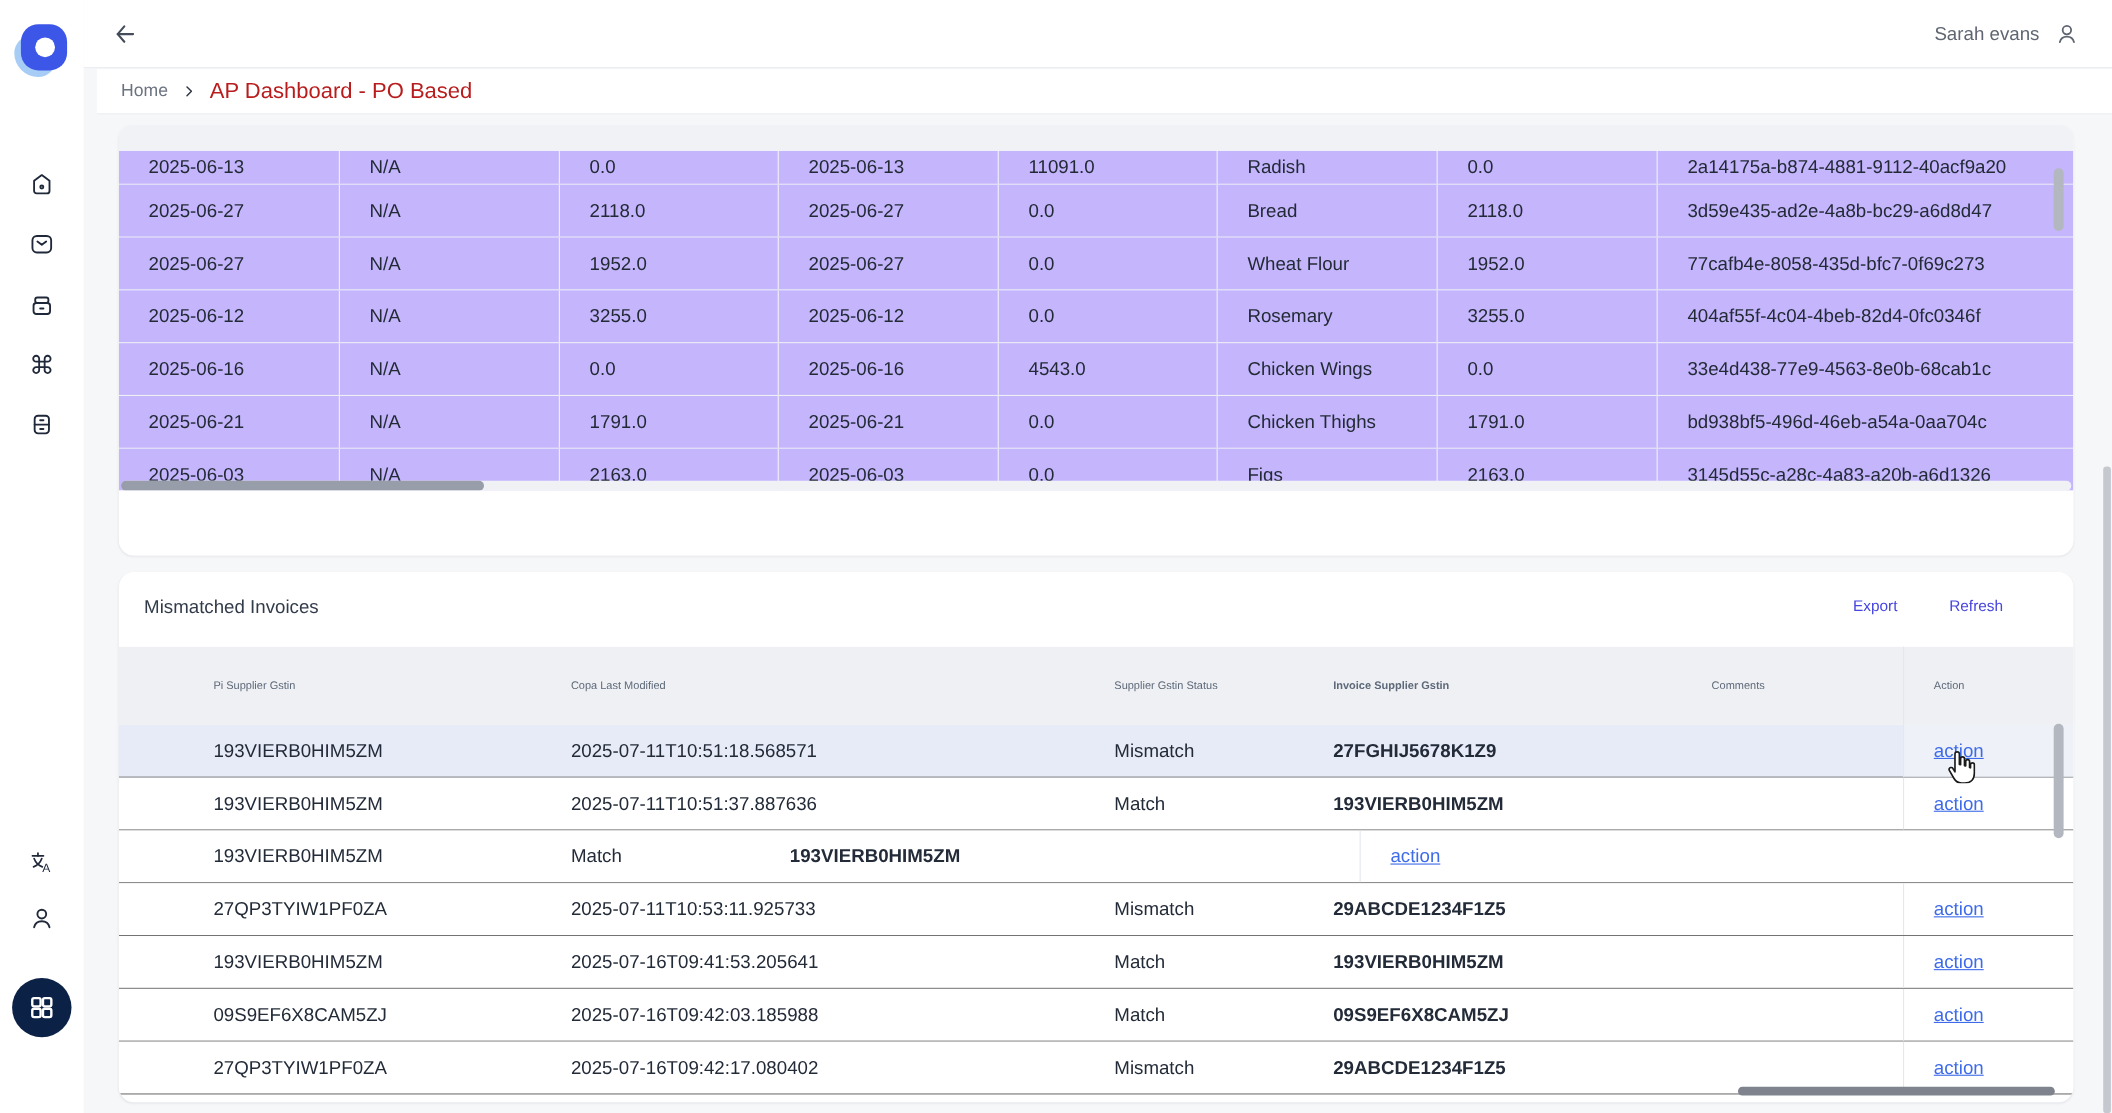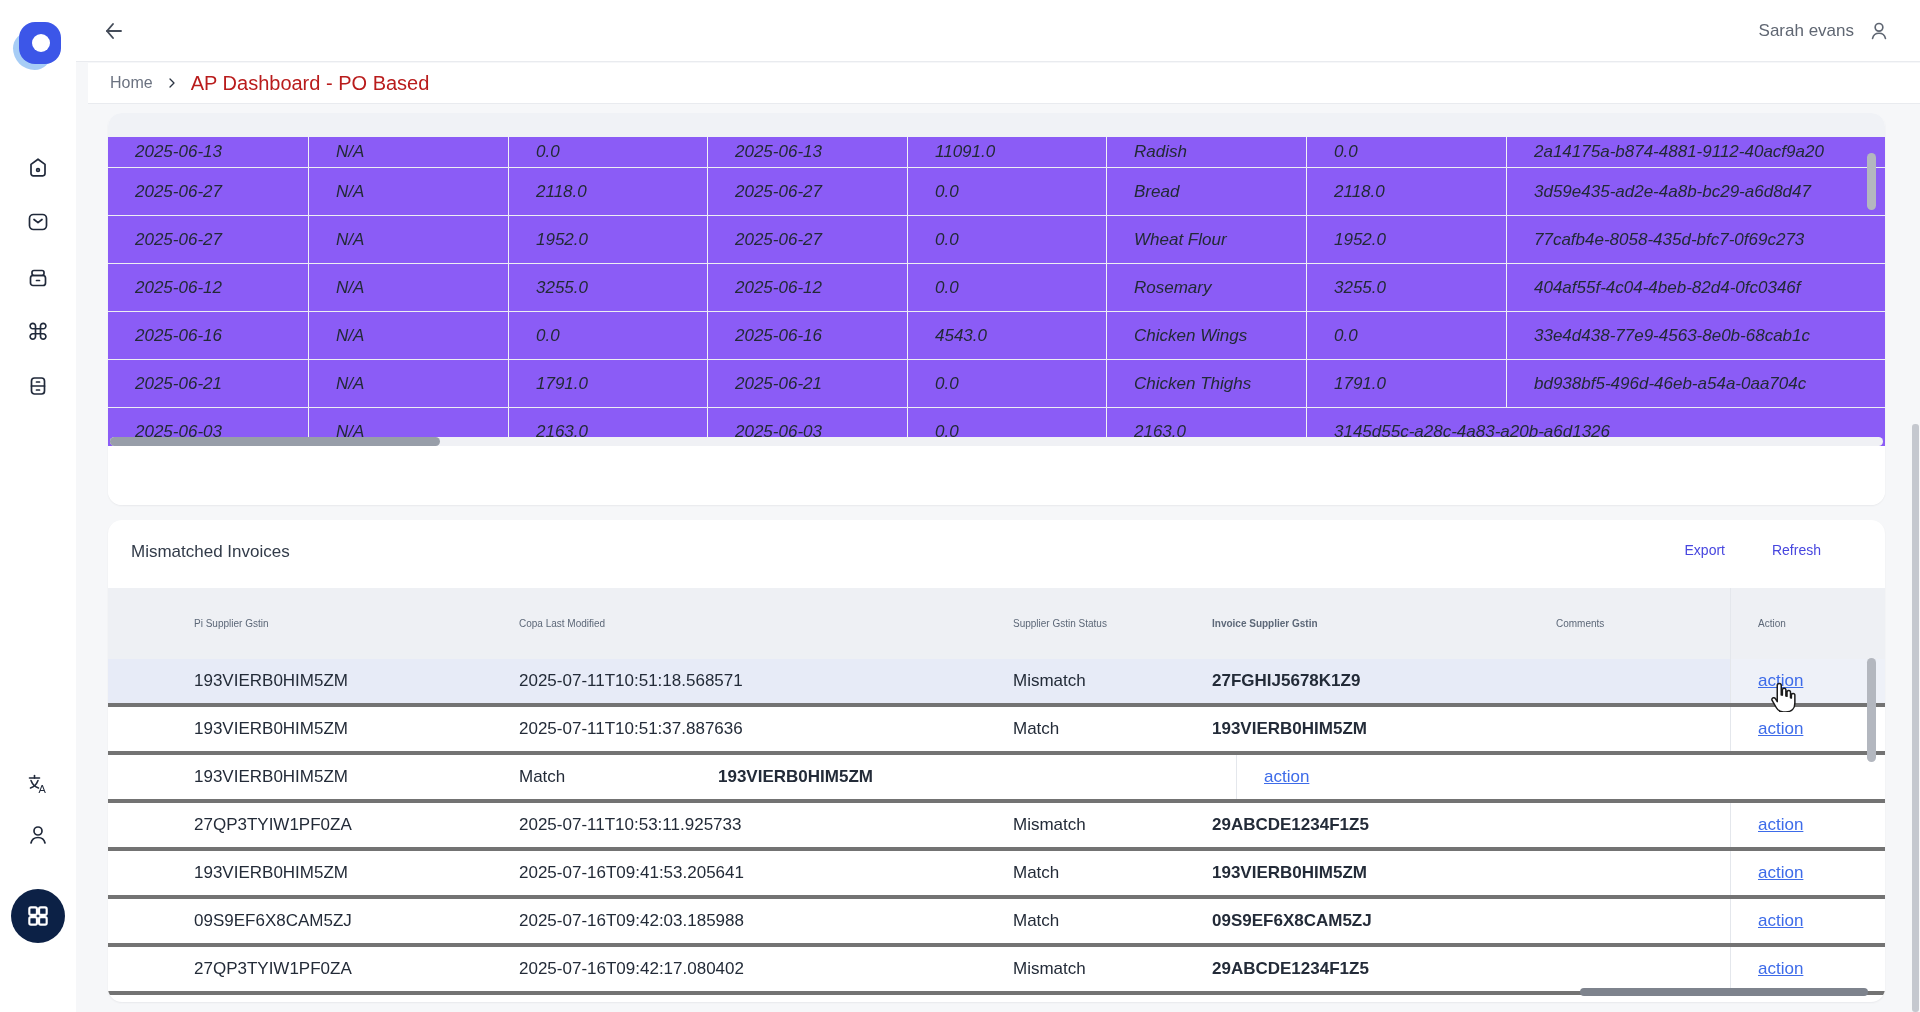--- a/index.html
+++ b/index.html
@@ -31,42 +31,42 @@
   .crumb-sep { width:12px; height:12px; color:#2b3442; }
   .crumb-cur { font-size:20px; color:#b91c1c; }
   
   .card { position:absolute; left:108px; width:1777px; background:#fff; border-radius:14px;
     box-shadow:0 1px 2px rgba(15,23,42,.06); overflow:hidden; }
   .card-po { top:113px; height:392px; }
   .card-mm { top:520px; height:482px; }
   
   .po-strip { position:absolute; left:0; top:0; width:100%; height:24px; background:#f0f2f6; }
   .po-rows { position:absolute; left:0; top:24px; width:100%; height:309px; overflow:hidden; }
-  .po-row { display:flex; height:48px; border-bottom:1px solid #edeff3; align-items:center; background:#8b5cf6;font-style:italic; }
+  .po-row { display:flex; height:48px; border-bottom:1px solid #edeff3; align-items:center; background:#c4b5fd; }
   .po-row.first { height:31px; }
   .cell { height:100%; display:flex; align-items:center; padding-left:27px; font-size:17px; color:#222a36;
     white-space:nowrap; overflow:hidden; border-right:1px solid #f0f2f5; flex:none; }
   .c0{width:201px;} .c1{width:200px;} .c2{width:199px;} .c3{width:200px;}
   .c4{width:199px;} .c5{width:200px;} .c6{width:200px;} .c7{width:378px; border-right:none;}
   .po-hscroll { position:absolute; left:2px; top:324px; width:1773px; height:9px; background:#f0f1f5; border-radius:5px; }
   .po-hscroll .thumb { position:absolute; left:0; top:0; width:330px; height:9px; background:#989ea9; border-radius:5px; }
   .po-vthumb { position:absolute; left:1759px; top:40px; width:9px; height:57px; background:#b3b7bf; border-radius:5px; }
   
   .pagination { position:absolute; left:0; top:333px; width:100%; height:59px; background:#fff; }
   
   .mm-titlebar { position:absolute; left:0; top:0; width:100%; height:68px; }
   .mm-title { position:absolute; left:23px; top:22px; font-size:17px; color:#323b49; }
   .mm-link { position:absolute; top:22px; font-size:14px; color:#4746df; text-decoration:none; }
   .mm-export { right:160px; } .mm-refresh { right:64px; }
   .mm-header { position:absolute; left:0; top:68px; width:100%; height:71px; background:#eef0f4;
     display:flex; align-items:center; font-size:16px; color:#5d6878; }
   .mm-header .mcell { color:#5d6878; font-size:10px; }
   .mm-header .m2 { white-space:normal; line-height:26px; }
   .mm-rows { position:absolute; left:0; top:139px; width:100%; height:343px; overflow:hidden; }
-  .mm-row { display:flex; height:48px; border-bottom:4px solid #737373; align-items:flex-end; background:#fff; }
+  .mm-row { display:flex; height:48px; border-bottom:1px solid #737373; align-items:flex-end; background:#fff; }
   .mm-row.hl { background:#e7ebf7; }
   .mm-row.hl .m5 { background:#eef1f8; }
   .mcell { height:100%; display:flex; align-items:center; padding-left:14px; font-size:17px; color:#232b38;
     white-space:nowrap; overflow:hidden; flex:none; }
   .m0{width:397px; padding-left:86px;} .m1{width:494px;} .m2{width:199px;} .m3{width:334px;font-weight:bold;}
   .m4{width:198px; padding-left:24px;} .m5{width:155px; padding-left:27px; border-left:1px solid #e4e7ec;}
   .action-link { color:#3d6be9; font-size:17px; text-decoration:underline; }
   .mm-vthumb { position:absolute; left:1759px; top:138px; width:9px; height:104px; background:#b3b7bf; border-radius:5px; }
   .mm-hthumb { position:absolute; left:1472px; top:468px; width:288px; height:8px; background:#7e838d; border-radius:4px; }
   
@@ -227,20 +227,21 @@
           <div class="cell c5">Chicken Thighs</div>
           <div class="cell c6">1791.0</div>
           <div class="cell c7">bd938bf5-496d-46eb-a54a-0aa704c</div>
         </div>
         <div class="po-row">
           <div class="cell c0">2025-06-03</div>
           <div class="cell c1">N/A</div>
           <div class="cell c2">2163.0</div>
           <div class="cell c3">2025-06-03</div>
           <div class="cell c4">0.0</div>
+          <div class="cell c5">Figs</div>
           <div class="cell c6">2163.0</div>
           <div class="cell c7">3145d55c-a28c-4a83-a20b-a6d1326</div>
         </div>
       </div>
     <div class="po-hscroll">
         <div class="thumb"></div>
       </div>
     <div class="po-vthumb"></div>
 
     <div class="pagination">

